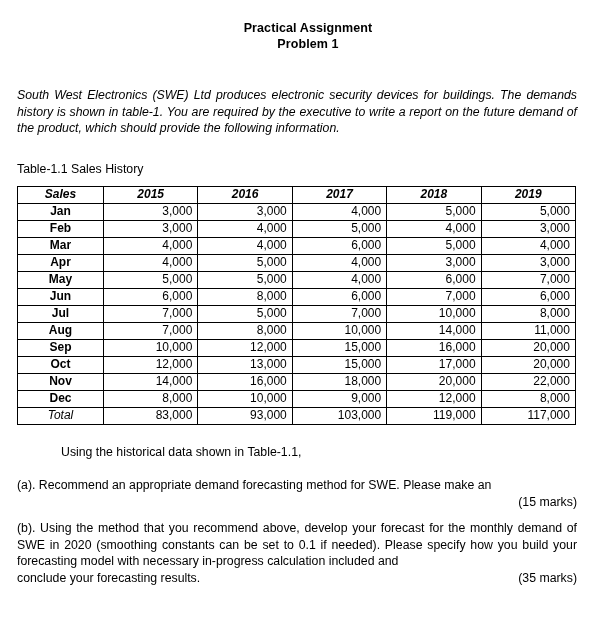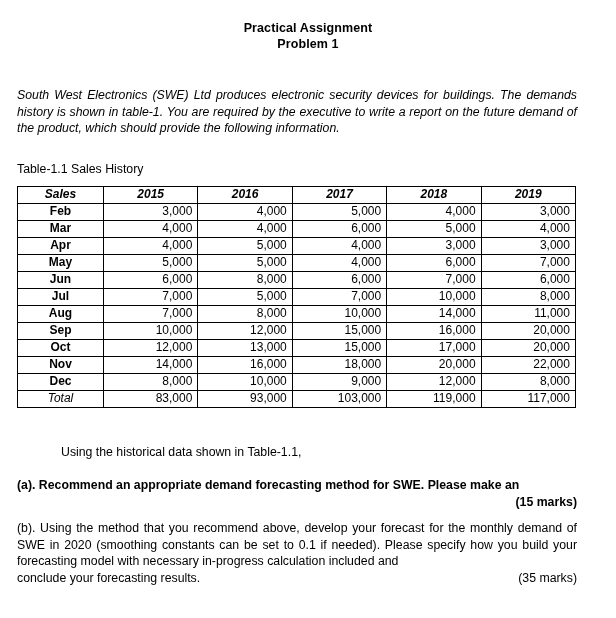--- a/index.html
+++ b/index.html
@@ -42,21 +42,21 @@
     position: absolute;
     left: 17px;
     width: 560px;
     font-size: 12.3px;
     line-height: 16.5px;
     text-align: justify;
     text-justify: inter-word;
   }
   .para.p-intro { top: 87px; font-style: italic; }
   .para.p-using { top: 444px; text-align: left; margin-left: 44px; }
-  .para.p-a     { top: 477px; font-weight: bold; }
+  .para.p-a     { top: 477px; }
   .para.p-b     { top: 520px; }
 
   .marks {
     float: right;
   }
   .tail-line {
     display: block;
     width: 100%;
     overflow: hidden;
   }
@@ -145,20 +145,28 @@
           <th class="hdr">Sales</th>
           <th class="hdr">2015</th>
           <th class="hdr">2016</th>
           <th class="hdr">2017</th>
           <th class="hdr">2018</th>
           <th class="hdr">2019</th>
         </tr>
       </thead>
       <tbody>
           <tr>
+            <td class="rowlabel">Jan</td>
+            <td class="val">3,000</td>
+            <td class="val">3,000</td>
+            <td class="val">4,000</td>
+            <td class="val">5,000</td>
+            <td class="val">5,000</td>
+          </tr>
+          <tr>
             <td class="rowlabel">Feb</td>
             <td class="val">3,000</td>
             <td class="val">4,000</td>
             <td class="val">5,000</td>
             <td class="val">4,000</td>
             <td class="val">3,000</td>
           </tr>
           <tr>
             <td class="rowlabel">Mar</td>
             <td class="val">4,000</td>

